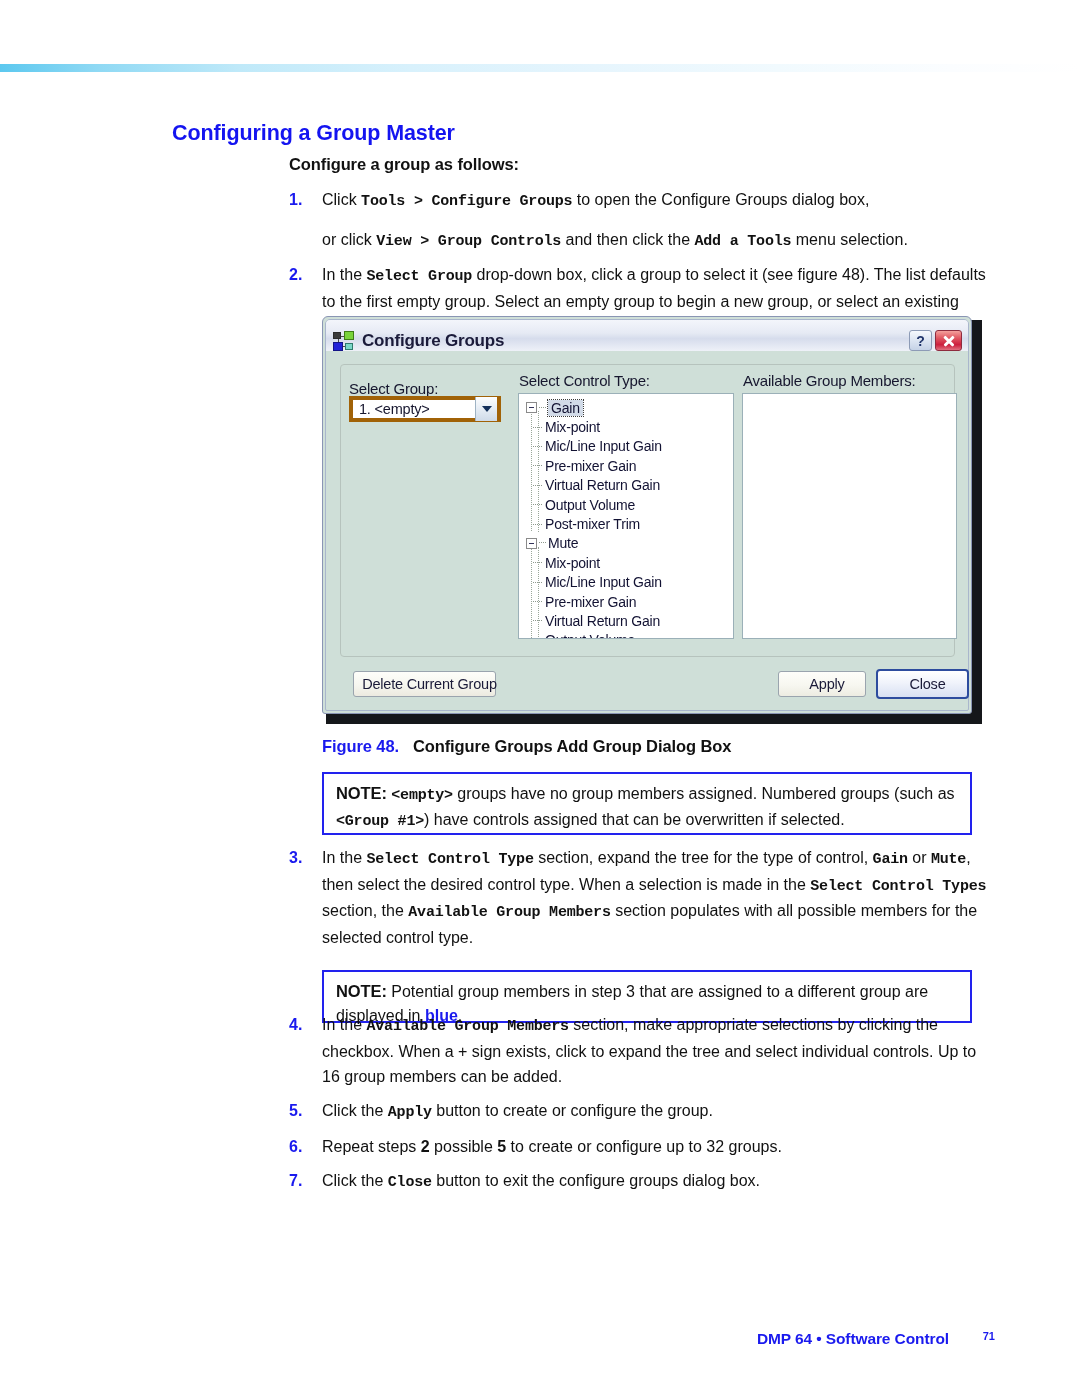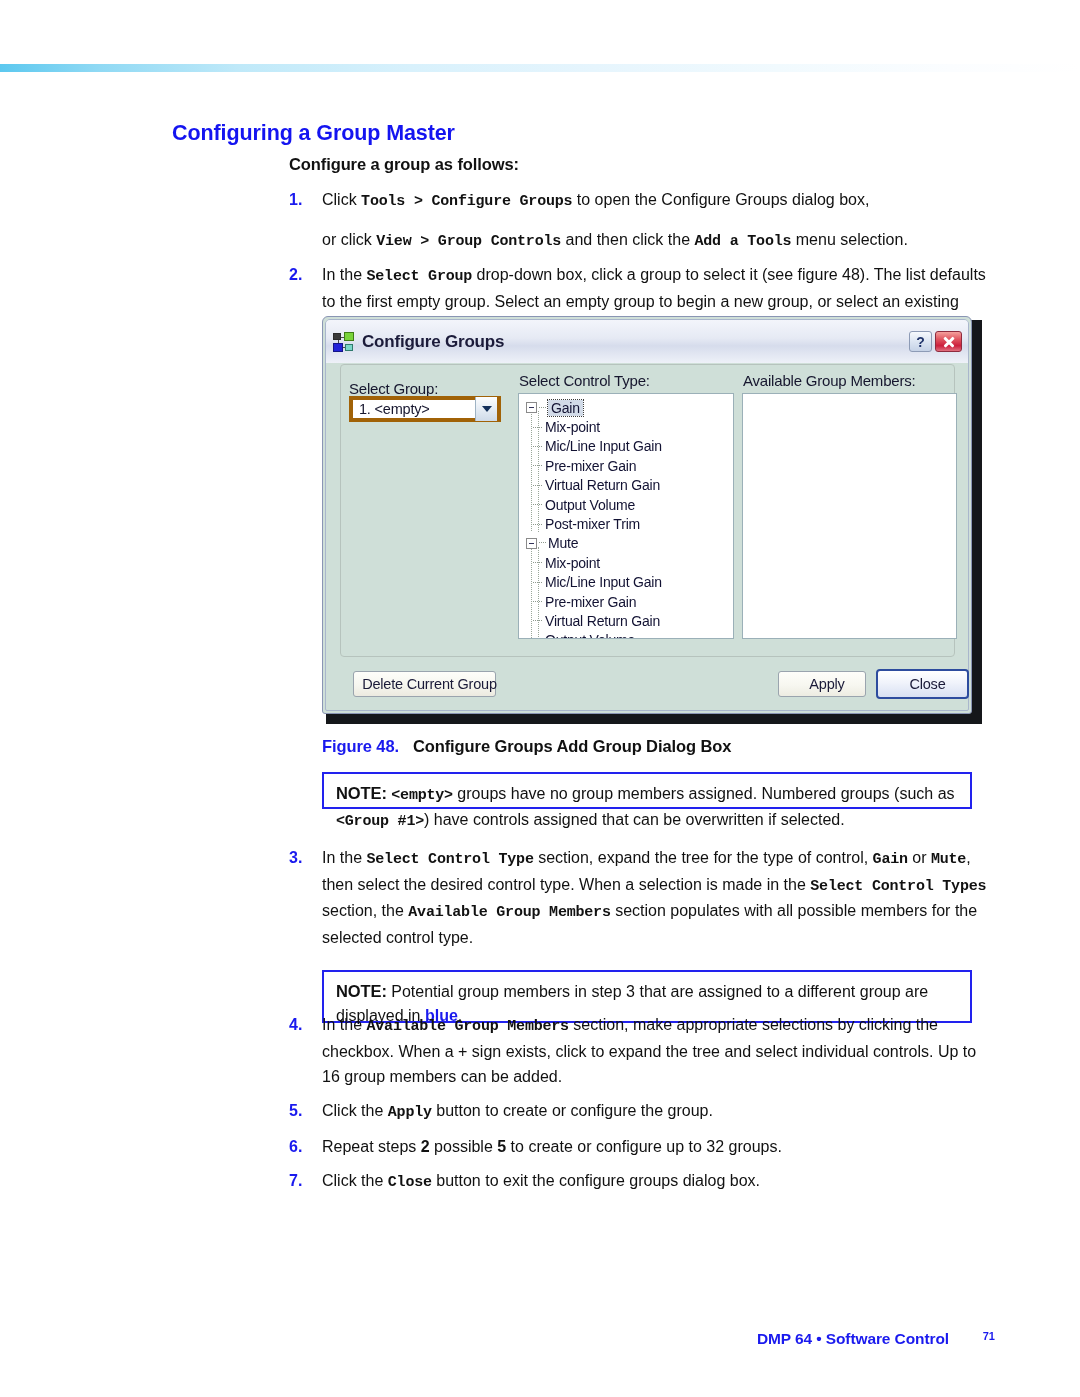--- a/index.html
+++ b/index.html
@@ -127,25 +127,25 @@
     position: absolute;
     left: 2px; top: 2px; right: 2px; bottom: 2px;
     border: 1px solid #a9b6cc;
     border-radius: 5px 5px 2px 2px;
     pointer-events: none;
   }
   .titlebar {
     position: absolute;
     left: 3px; top: 3px;
     width: 642px;
-    height: 43px;
+    height: 31px;
     background: linear-gradient(to bottom, #f3f5fb 0%, #e6eaf4 42%, #d6dcec 60%, #eef1f8 100%);
     border-radius: 4px 4px 0 0;
     display: flex;
-    align-items: center;
+    align-items: flex-end;
   }
   .title-icon {
     width: 22px; height: 20px;
     margin-left: 7px;
     position: relative;
     flex: 0 0 auto;
   }
   .title-icon i {
     position: absolute;
     display: block;
@@ -419,21 +419,21 @@
     padding: 7px 10px 8px 12px;
     font-size: 16px;
     line-height: 1.52;
     color: #111111;
   }
   .note .note-kw {
     font-weight: bold;
     font-size: 16.5px;
     letter-spacing: -0.1px;
   }
-  .note-1 { left: 322px; top: 772px; width: 650px; height: 37px; }
+  .note-1 { left: 322px; top: 772px; width: 650px; height: 63px; }
   .note-2 { left: 322px; top: 938px; width: 650px; height: 53px; margin-top: 32px; }
 
   
   .body-col-2 {
     position: absolute;
     left: 289px;
     top: 845px;
     width: 700px;
   }
   .body-col-3 {

